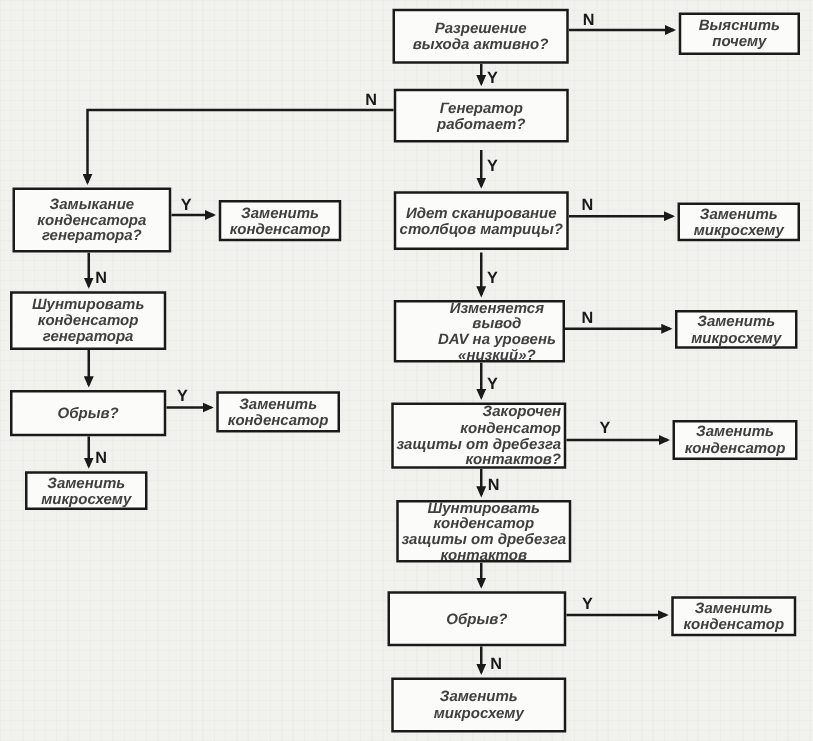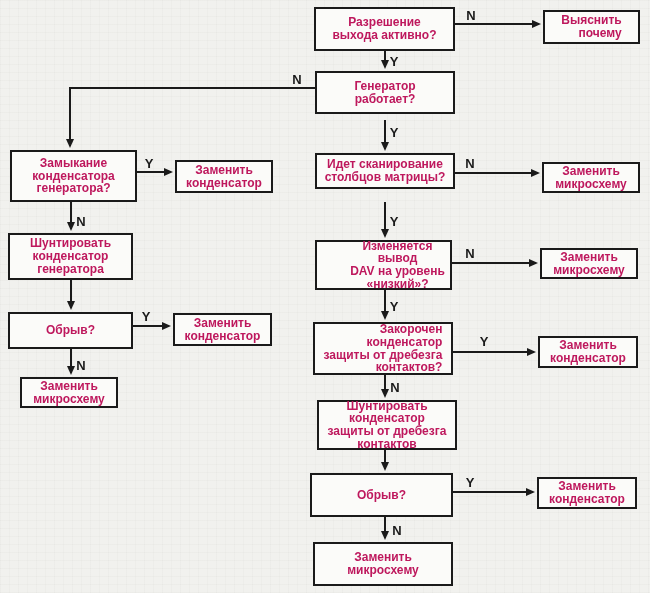--- a/index.html
+++ b/index.html
@@ -13,23 +13,24 @@
     background-color:#f1f1ee;
     background-image:
       repeating-linear-gradient(0deg, rgba(120,120,110,0.04) 0 1px, transparent 1px 8px),
       repeating-linear-gradient(90deg, rgba(120,120,110,0.035) 0 1px, transparent 1px 9px);
   }
   .edges-svg{position:absolute;left:0;top:0;width:650px;height:593px;}
   .flow-box{
     position:absolute;box-sizing:border-box;
     border:2px solid #1a1a1a;background:#fbfbf9;
     display:flex;align-items:center;justify-content:center;
-    text-align:center;color:#be185d;
+    text-align:center;color:#404040;
     font-weight:700;font-size:12px;line-height:1.06;
     white-space:pre-line;
+    font-style:italic;
   }
   .edge-line{fill:none;stroke:#1a1a1a;stroke-width:2;}
   .edge-label{
     font-family:"Liberation Sans",sans-serif;
     font-weight:700;font-size:13px;fill:#1a1a1a;text-anchor:middle;
   }
 </style>
 </head>
 <body>
 
@@ -71,38 +72,38 @@
       <text x="395" y="392" class="edge-label">N</text>
       <polyline points="385,450 385,469" class="edge-line" marker-end="url(#arrowhead)"></polyline>
       <polyline points="453,492 533,492" class="edge-line" marker-end="url(#arrowhead)"></polyline>
       <text x="470" y="487" class="edge-label">Y</text>
       <polyline points="385,517 385,538" class="edge-line" marker-end="url(#arrowhead)"></polyline>
       <text x="397" y="535" class="edge-label">N</text>
     </svg>
   <div id="nodes">
       <div class="flow-box" style="left: 314px; top: 7px; width: 141px; height: 44px;">Разрешение
 выхода активно?</div>
-      <div class="flow-box" style="left: 543px; top: 10px; width: 97px; height: 34px; text-align: right;">Выяснить
+      <div class="flow-box" style="left: 543px; top: 10px; width: 97px; height: 34px;">Выяснить
 почему</div>
       <div class="flow-box" style="left: 315px; top: 71px; width: 140px; height: 43px;">Генератор
 работает?</div>
       <div class="flow-box" style="left: 10px; top: 150px; width: 127px; height: 52px;">Замыкание
 конденсатора
 генератора?</div>
       <div class="flow-box" style="left: 175px; top: 160px; width: 98px; height: 33px;">Заменить
 конденсатор</div>
       <div class="flow-box" style="left: 8px; top: 233px; width: 125px; height: 47px;">Шунтировать
 конденсатор
 генератора</div>
       <div class="flow-box" style="left: 8px; top: 312px; width: 125px; height: 37px;">Обрыв?</div>
       <div class="flow-box" style="left: 173px; top: 313px; width: 99px; height: 33px;">Заменить
 конденсатор</div>
       <div class="flow-box" style="left: 20px; top: 377px; width: 98px; height: 31px;">Заменить
 микросхему</div>
-      <div class="flow-box" style="left: 315px; top: 153px; width: 140px; height: 36px;">Идет сканирование
+      <div class="flow-box" style="left: 315px; top: 153px; width: 140px; height: 47px;">Идет сканирование
 столбцов матрицы?</div>
       <div class="flow-box" style="left: 542px; top: 162px; width: 98px; height: 31px;">Заменить
 микросхему</div>
       <div class="flow-box" style="left: 315px; top: 240px; width: 137px; height: 50px; padding-left: 28px;">Изменяется вывод
 DAV на уровень
 «низкий»?</div>
       <div class="flow-box" style="left: 540px; top: 248px; width: 98px; height: 31px;">Заменить
 микросхему</div>
       <div class="flow-box" style="left: 313px; top: 322px; width: 140px; height: 53px; text-align: right;">Закорочен
 конденсатор

